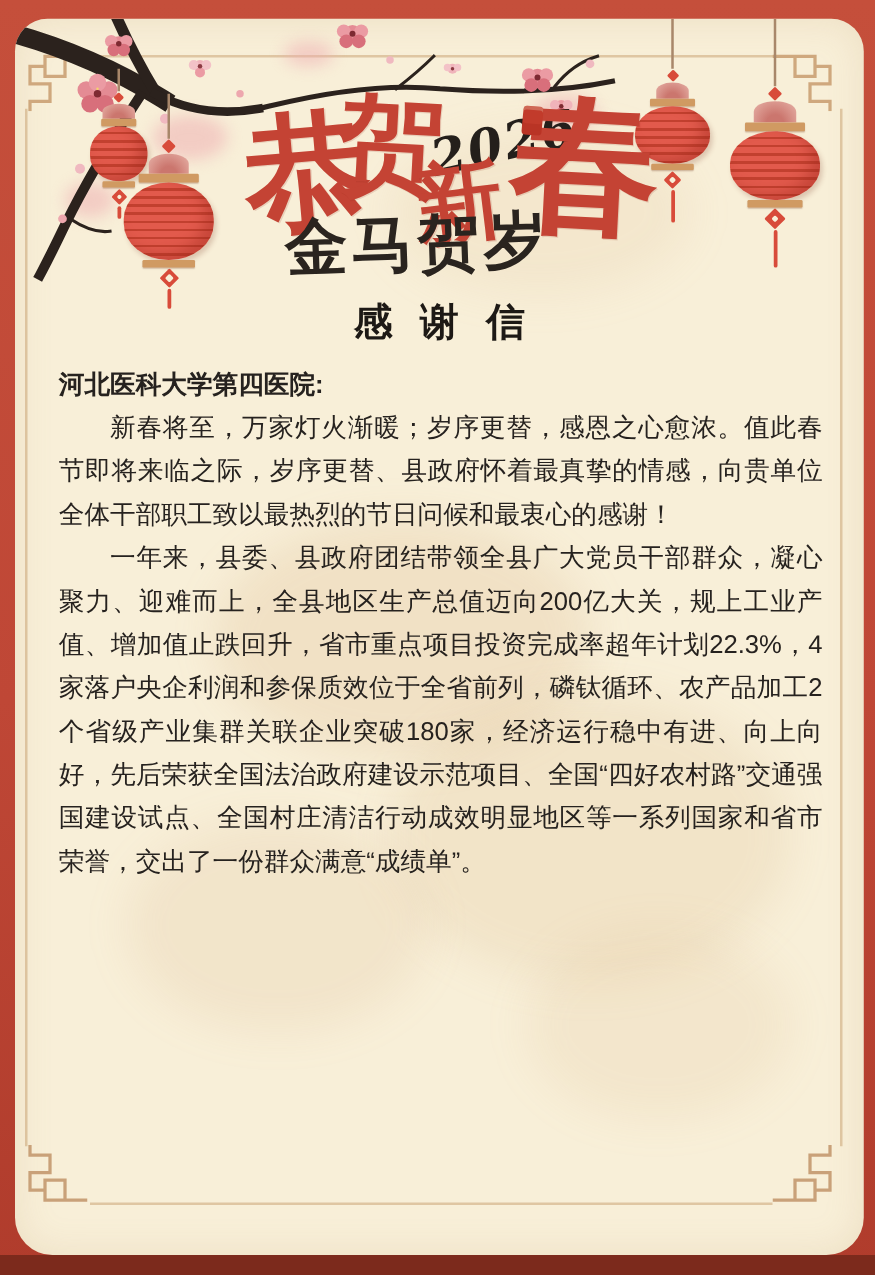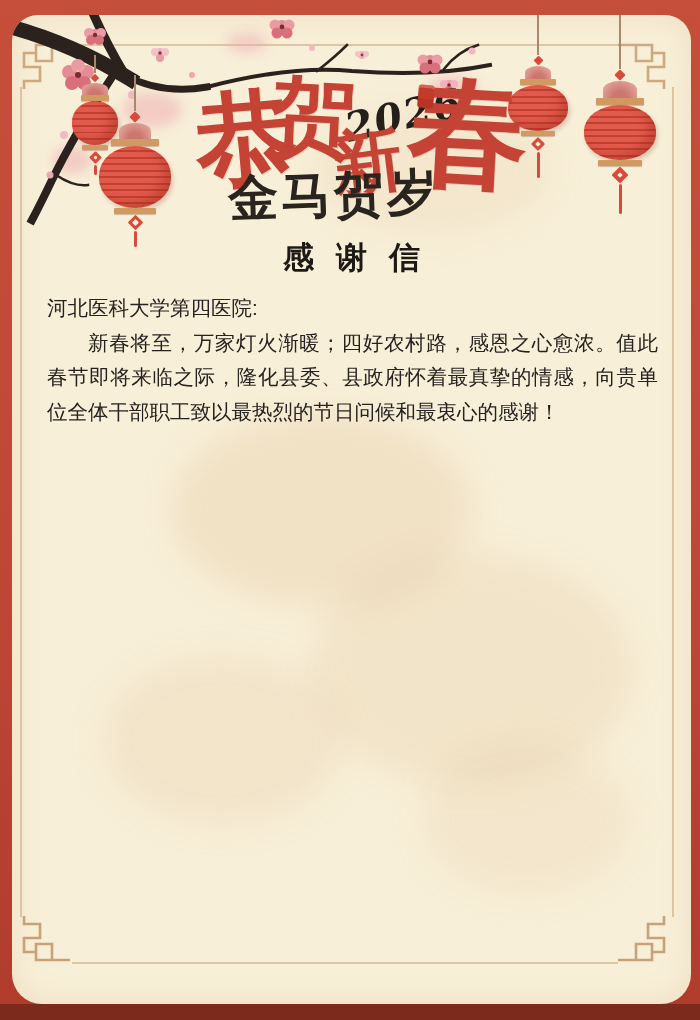--- a/index.html
+++ b/index.html
@@ -61,21 +61,21 @@
   .seal{position:absolute;left:406px;top:70px;width:16px;height:23px;background:#c23b2b;
         border-radius:3px;transform:rotate(5deg);box-shadow:inset 0 3px 0 rgba(248,239,216,.25),inset 0 -9px 0 rgba(170,40,25,.35);}
   .subtitle{position:absolute;left:216px;top:155px;font-size:50px;line-height:1;font-weight:bold;
         color:#2a241f;transform:rotate(-2deg);letter-spacing:3px;
         font-family:"DejaVu Serif","Liberation Serif",serif;}
   
   .title{position:absolute;left:0;top:222px;width:679px;margin:0;text-align:center;
         font-size:31px;font-weight:bold;color:#1d1915;letter-spacing:22px;transform:translateX(11px);}
   .body-text{position:absolute;left:35px;top:276px;width:611px;color:#26221f;
         font-size:20.5px;line-height:34.7px;text-align:justify;text-justify:inter-ideograph;}
-  .salutation{margin:0;font-weight:normal;}
+  .salutation{margin:0;font-weight:bold;}
   .body-text p.para{margin:0;text-indent:2em;}
 </style>
 </head>
 <body>
 
 <div class="page">
   <div class="card">
 
     <div class="blob b1"></div>
     <div class="blob b2"></div>
@@ -245,18 +245,19 @@
       <span class="year">2026</span>
       <span class="cal g2">新</span>
       <span class="cal g3">春</span>
       <span class="seal"></span>
       <span class="subtitle">金马贺岁</span>
     </div>
 
     <h1 class="title">感谢信</h1>
     <div class="body-text">
       <p class="salutation">河北医科大学第四医院:</p>
-      <p class="para">新春将至，万家灯火渐暖；四好农村路，感恩之心愈浓。值此春节即将来临之际，隆化县委、县政府怀着最真挚的情感，向贵单位全体干部职工致以最热烈的节日问候和最衷心的感谢！</p>
+      <p class="para">新春将至，万家灯火渐暖；岁序更替，感恩之心愈浓。值此春节即将来临之际，岁序更替、县政府怀着最真挚的情感，向贵单位全体干部职工致以最热烈的节日问候和最衷心的感谢！</p>
+      <p class="para">一年来，县委、县政府团结带领全县广大党员干部群众，凝心聚力、迎难而上，全县地区生产总值迈向200亿大关，规上工业产值、增加值止跌回升，省市重点项目投资完成率超年计划22.3%，4家落户央企利润和参保质效位于全省前列，磷钛循环、农产品加工2个省级产业集群关联企业突破180家，经济运行稳中有进、向上向好，先后荣获全国法治政府建设示范项目、全国“四好农村路”交通强国建设试点、全国村庄清洁行动成效明显地区等一系列国家和省市荣誉，交出了一份群众满意“成绩单”。</p>
     </div>
 
   </div>
   <div class="footer-bar"></div>
 </div>
 
 </body></html>

